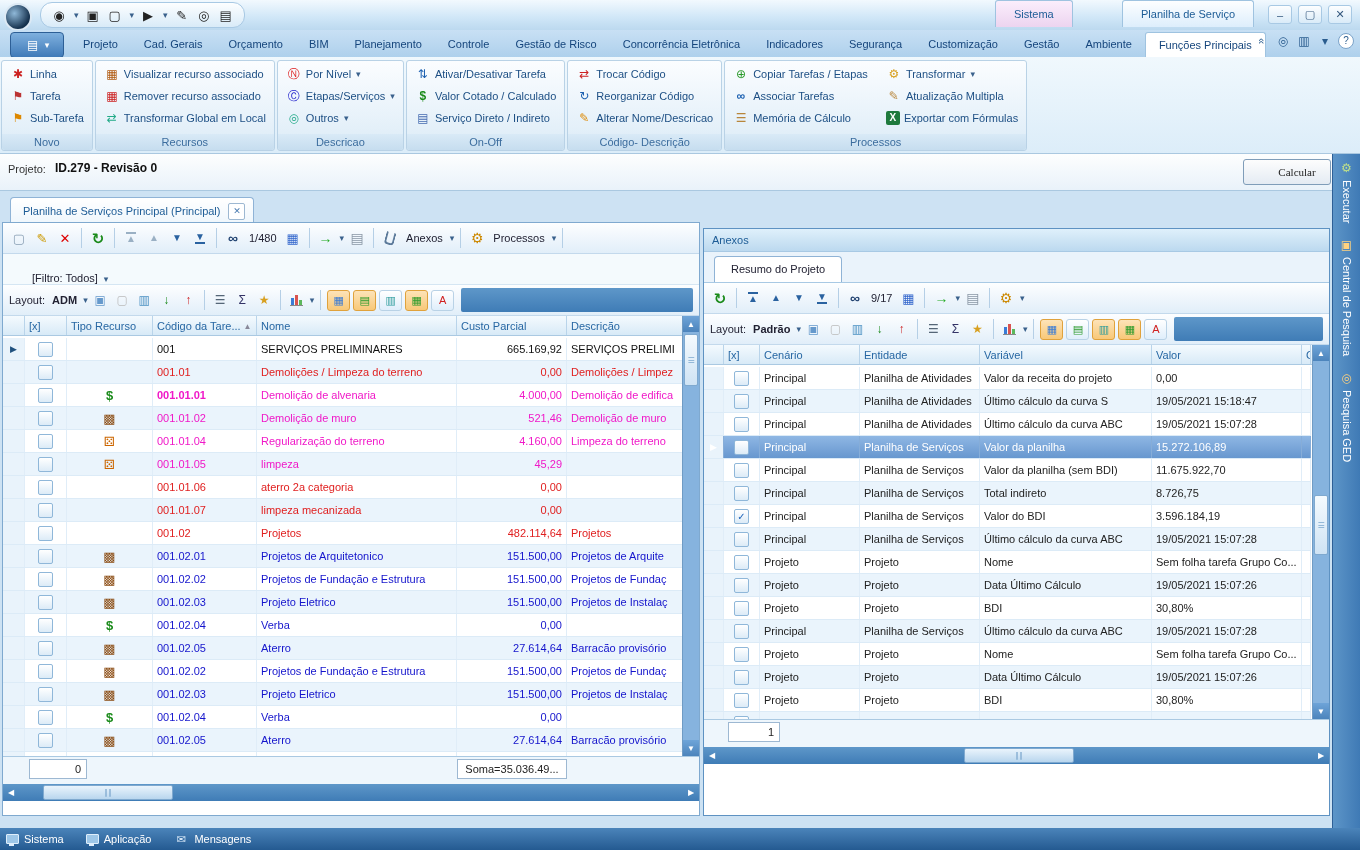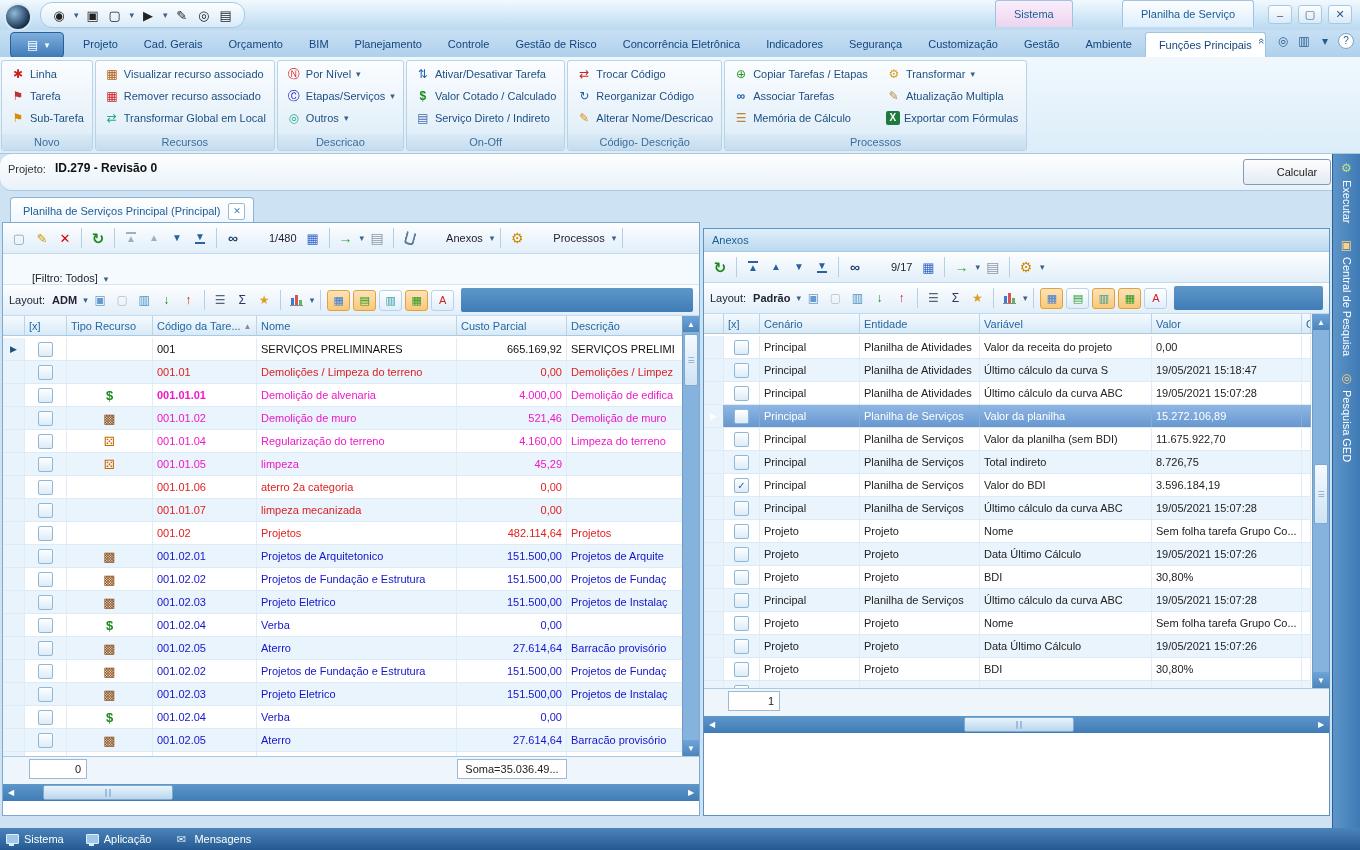--- a/index.html
+++ b/index.html
@@ -52,36 +52,36 @@
   .icn[data-name="trocar-codigo-icon"]{color:#c22;}
   .icn[data-name="reorganizar-codigo-icon"]{color:#1a5fb0;}
   .icn[data-name="alterar-nome-icon"]{color:#d80;}
   .icn[data-name="copiar-tarefas-icon"]{color:#2a9a2a;}
   .icn[data-name="associar-tarefas-icon"]{color:#1a5fb0;font-weight:bold;}
   .icn[data-name="memoria-calculo-icon"]{color:#b8863b;}
   .icn[data-name="transformar-icon"]{color:#d8a020;}
   .icn[data-name="atualizacao-multipla-icon"]{color:#b8863b;}
   .icn[data-name="exportar-formulas-icon"]{background:#1f7a3d;color:#fff;width:14px;height:14px;border-radius:2px;font-size:10px;font-weight:bold;}
   
-  #projbar{left:0;top:154px;width:1360px;height:36px;background:linear-gradient(#fdfefe,#e9f2fa);border-bottom:1px solid #aac8e0;border-radius:12px;}
+  #projbar{left:0;top:154px;width:1360px;height:36px;background:linear-gradient(#fdfefe,#e9f2fa);border-bottom:1px solid #aac8e0;}
   #projlabel{left:8px;top:9px;color:#333;}
   #projvalue{left:55px;top:7px;font-weight:bold;font-size:12px;color:#111;}
   #lastcalc{left:1085px;top:1px;width:150px;height:34px;background:#f7f3e4;border-left:1px solid #c9c3ab;padding:2px 0 0 10px;box-sizing:border-box;}
   #lastcalc .lbl{color:#444;}
   #lastcalc .val{font-weight:bold;font-size:13px;color:#111;}
-  #calcbtn{left:1243px;top:5px;width:86px;height:24px;border:1px solid #7f9db9;border-radius:3px;background:linear-gradient(#fdfdfd,#e4ebf3);justify-content:center;gap:4px;color:#222;}
+  #calcbtn{left:1243px;top:5px;width:86px;height:24px;border:1px solid #7f9db9;border-radius:3px;background:linear-gradient(#fdfdfd,#e4ebf3);justify-content:center;gap:4px;color:#222;font-family:Liberation Serif, serif;}
   .icn[data-name="calcular-icon"]{color:#2a9a2a;}
   
   #doctab{left:10px;top:197px;height:26px;padding:0 8px 0 12px;background:linear-gradient(#ffffff,#eef6fc);border:1px solid #8fb3d6;border-bottom:none;border-radius:4px 4px 0 0;color:#1d5c96;gap:8px;}
   #doctab .close{width:15px;height:15px;border:1px solid #9db8d2;border-radius:2px;background:#fff;color:#4a7bb0;font-size:9px;display:flex;align-items:center;justify-content:center;}
   
   .panel{background:#fff;border:1px solid #7fa9cf;box-sizing:border-box;}
   .tbar{height:30px;background:linear-gradient(#fdfeff,#e1eef9);border-bottom:1px solid #c3d9ec;display:flex;align-items:center;padding:0 6px;gap:3px;}
   .tbar .icn{width:20px;height:20px;font-size:13px;}
-  .tbtext{color:#223;padding:0 3px;margin-left:20px;}
+  .tbtext{color:#223;padding:0 3px;}
   .icn[data-name="new-record-icon"]{color:#8aa0b5;}
   .icn[data-name="edit-record-icon"]{color:#c90;}
   .icn[data-name="delete-record-icon"]{color:#d00;font-weight:bold;}
   .icn[data-name="refresh-icon"]{color:#1a8a1a;font-weight:bold;font-size:15px;}
   .icn[data-name="nav-first-icon"],.icn[data-name="nav-prev-icon"]{color:#9ab0c4;font-size:10px;}
   .icn[data-name="nav-next-icon"],.icn[data-name="nav-last-icon"]{color:#2a62a0;font-size:10px;}
   .anx .icn[data-name="nav-first-icon"],.anx .icn[data-name="nav-prev-icon"]{color:#2a62a0;}
   .icn[data-name="nav-first-icon"] span{border-top:2px solid currentColor;}
   .icn[data-name="nav-last-icon"] span{border-bottom:2px solid currentColor;}
   .icn[data-name="search-binoculars-icon"]{color:#1d3f6e;font-weight:bold;font-size:14px;}
@@ -717,20 +717,23 @@
   </div>
 </div>
 
 <div id="anexos" class="abs panel anx" data-name="anexos-panel">
   <div class="ptitle" data-name="anexos-title-bar">
     <span data-name="anexos-title">Anexos</span>
     <span class="sp"></span>
     <span class="icn" data-name="pin-icon"></span>
     <span class="icn" data-name="panel-close-icon"></span>
   </div>
+  <div id="anexostabrow" data-name="anexos-tab-row">
+    <div id="anexostab" data-name="tab-resumo-do-projeto">Resumo do Projeto</div>
+  </div>
   <div class="tbar" id="anxtbar" data-name="anexos-toolbar">
       <span class="icn" data-name="refresh-icon">↻</span>
       <span class="sep" data-name="toolbar-separator"></span>
       <span class="icn" data-name="nav-first-icon">
         <span>▲</span>
       </span>
       <span class="icn" data-name="nav-prev-icon">▲</span>
       <span class="icn" data-name="nav-next-icon">▼</span>
       <span class="icn" data-name="nav-last-icon">
         <span>▼</span>

